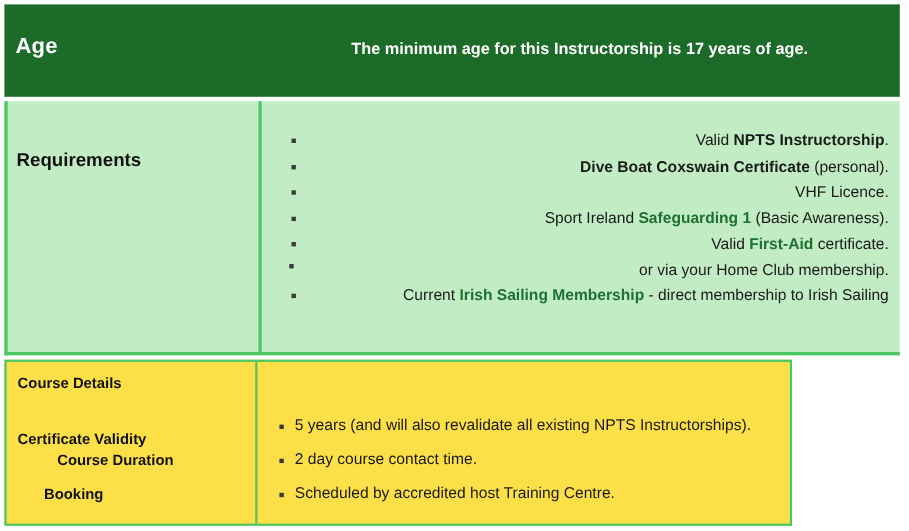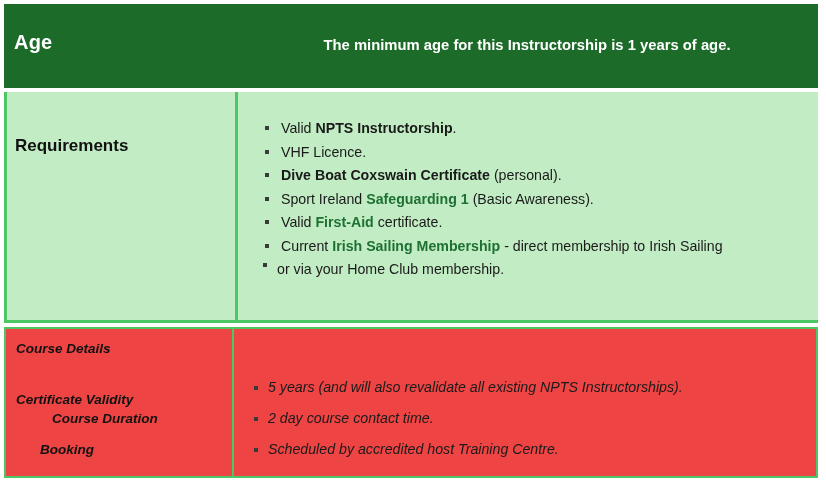--- a/index.html
+++ b/index.html
@@ -85,20 +85,21 @@
     top: 0;
     bottom: 0;
     width: 3px;
     background: var(--mid-green, #4cc764);
   }
   .req-list {
     position: absolute;
     left: 252px;
     top: 25px;
     right: 10px;
+    text-align: right;
   }
   .req-item {
     position: relative;
     padding-left: 22px;
     font-size: 14.2px;
     line-height: 23.5px;
     color: #1a1a1a;
     white-space: nowrap;
   }
   .req-item > .sq {
@@ -118,26 +119,25 @@
     top: 5px;
   }
   .b  { font-weight: bold; }
   .g  { color: var(--accent-green, #1e7034); font-weight: bold; }
 
   
   .det-band {
     position: absolute;
     left: 4px;
     top: 327px;
-    width: 814px;
+    width: 716px;
     height: 151px;
-    background: #ef4444;
+    background: #fde047;
     border: 2px solid var(--mid-green, #4cc764);
     box-sizing: border-box;
-    font-style: italic;
   }
   .det-divider {
     position: absolute;
     left: 226px;
     top: 0;
     bottom: 0;
     width: 2px;
     background: var(--mid-green, #4cc764);
   }
   .det-label {
@@ -175,34 +175,34 @@
   .v2 { top: 81px; }
   .v3 { top: 112px; }
 </style>
 </head>
 <body>
 
 <div class="sheet">
 
   <div class="age-band">
     <div class="age-label">Age</div>
-    <div class="age-value">The minimum age for this Instructorship is 1 years of age.</div>
+    <div class="age-value">The minimum age for this Instructorship is 17 years of age.</div>
   </div>
 
   <div class="req-band">
     <div class="req-divider"></div>
     <div class="req-label">Requirements</div>
     <div class="req-list">
         <div class="req-item"><span class="sq"></span><span>Valid </span><span class="b">NPTS Instructorship</span><span>.</span></div>
+        <div class="req-item"><span class="sq"></span><span class="b">Dive Boat Coxswain Certificate</span><span> (personal).</span></div>
         <div class="req-item"><span class="sq"></span><span>VHF Licence.</span></div>
-        <div class="req-item"><span class="sq"></span><span class="b">Dive Boat Coxswain Certificate</span><span> (personal).</span></div>
         <div class="req-item"><span class="sq"></span><span>Sport Ireland </span><span class="g">Safeguarding 1</span><span> (Basic Awareness).</span></div>
         <div class="req-item"><span class="sq"></span><span>Valid </span><span class="g">First-Aid</span><span> certificate.</span></div>
+        <div class="req-item cont"><span class="sq"></span><span>or via your Home Club membership.</span></div>
         <div class="req-item"><span class="sq"></span><span>Current </span><span class="g">Irish Sailing Membership</span><span> - direct membership to Irish Sailing</span></div>
-        <div class="req-item cont"><span class="sq"></span><span>or via your Home Club membership.</span></div>
       </div>
   </div>
 
   <div class="det-band">
     <div class="det-divider"></div>
 
     <div class="det-label r0">Course Details</div>
     <div class="det-label r1">Certificate Validity</div>
     <div class="det-label r2">Course Duration</div>
     <div class="det-label r3">Booking</div>

